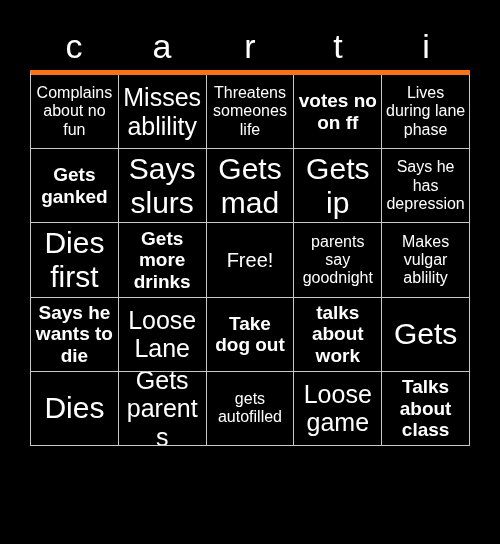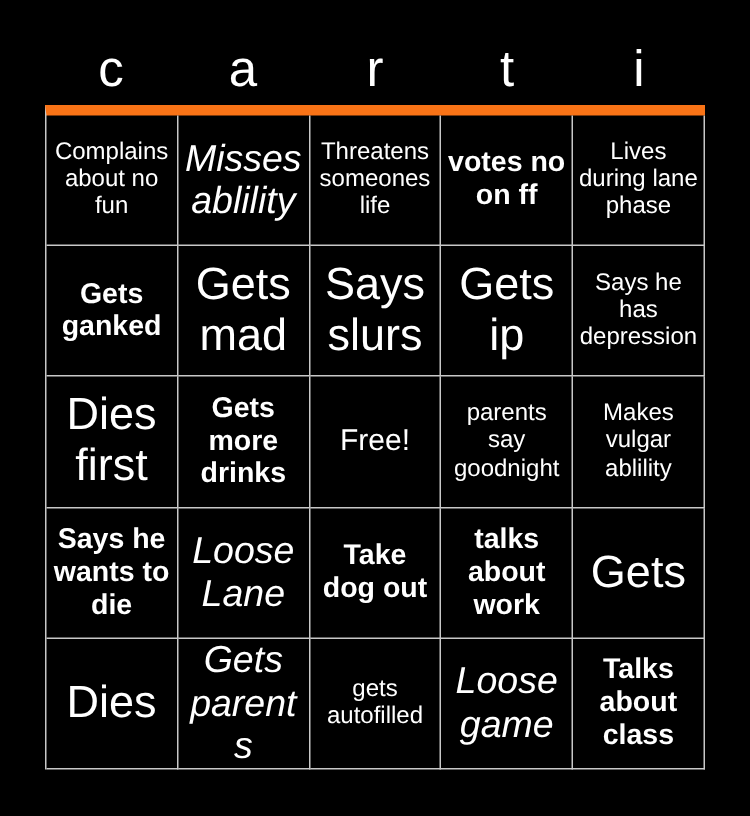--- a/index.html
+++ b/index.html
@@ -42,25 +42,25 @@
     line-height: 1;
     letter-spacing: 0;
   }
 
   
   #bingo-grid {
     position: absolute;
     left: 30px;
     top: 70px;
     width: 440px;
-    height: 443px;
+    height: 376px;
     display: grid;
     grid-template-columns: repeat(5, 1fr);
     grid-template-rows: repeat(5, 1fr);
-    border-top: 7px solid #f97316;
+    border-top: 5px solid #f97316;
     border-left: 1px solid #c8c8c8;
     box-sizing: border-box;
     background: #000000;
   }
   .bingo-cell {
     border-right: 1px solid #c8c8c8;
     border-bottom: 1px solid #c8c8c8;
     box-sizing: border-box;
     display: flex;
     align-items: center;
@@ -74,21 +74,21 @@
     display: block;
     width: 100%;
     line-height: 1.14;
     word-wrap: break-word;
   }
 
   
   .size-xs .cell-text { font-size: 16px; }
   .size-s  .cell-text { font-size: 16px; }
   .size-m  .cell-text { font-size: 19px; font-weight: bold; }
-  .size-l  .cell-text { font-size: 25px; font-style: italic; }
+  .size-l  .cell-text { font-size: 25px; }
   .size-xl .cell-text { font-size: 30px; }
   .size-free .cell-text { font-size: 20px; }
 </style>
 </head>
 <body>
 
 <div id="bingo-card">
 
   <div id="bingo-header">
       <div class="header-letter">c</div>
@@ -111,24 +111,24 @@
       <div class="bingo-cell size-m">
         <span class="cell-text">votes no on ff</span>
       </div>
       <div class="bingo-cell size-s">
         <span class="cell-text">Lives during lane phase</span>
       </div>
       <div class="bingo-cell size-m">
         <span class="cell-text">Gets ganked</span>
       </div>
       <div class="bingo-cell size-xl">
-        <span class="cell-text">Gets mad</span>
+        <span class="cell-text">Says slurs</span>
       </div>
       <div class="bingo-cell size-xl">
-        <span class="cell-text">Says slurs</span>
+        <span class="cell-text">Gets mad</span>
       </div>
       <div class="bingo-cell size-xl">
         <span class="cell-text">Gets ip</span>
       </div>
       <div class="bingo-cell size-xs">
         <span class="cell-text">Says he has depression</span>
       </div>
       <div class="bingo-cell size-xl">
         <span class="cell-text">Dies first</span>
       </div>

